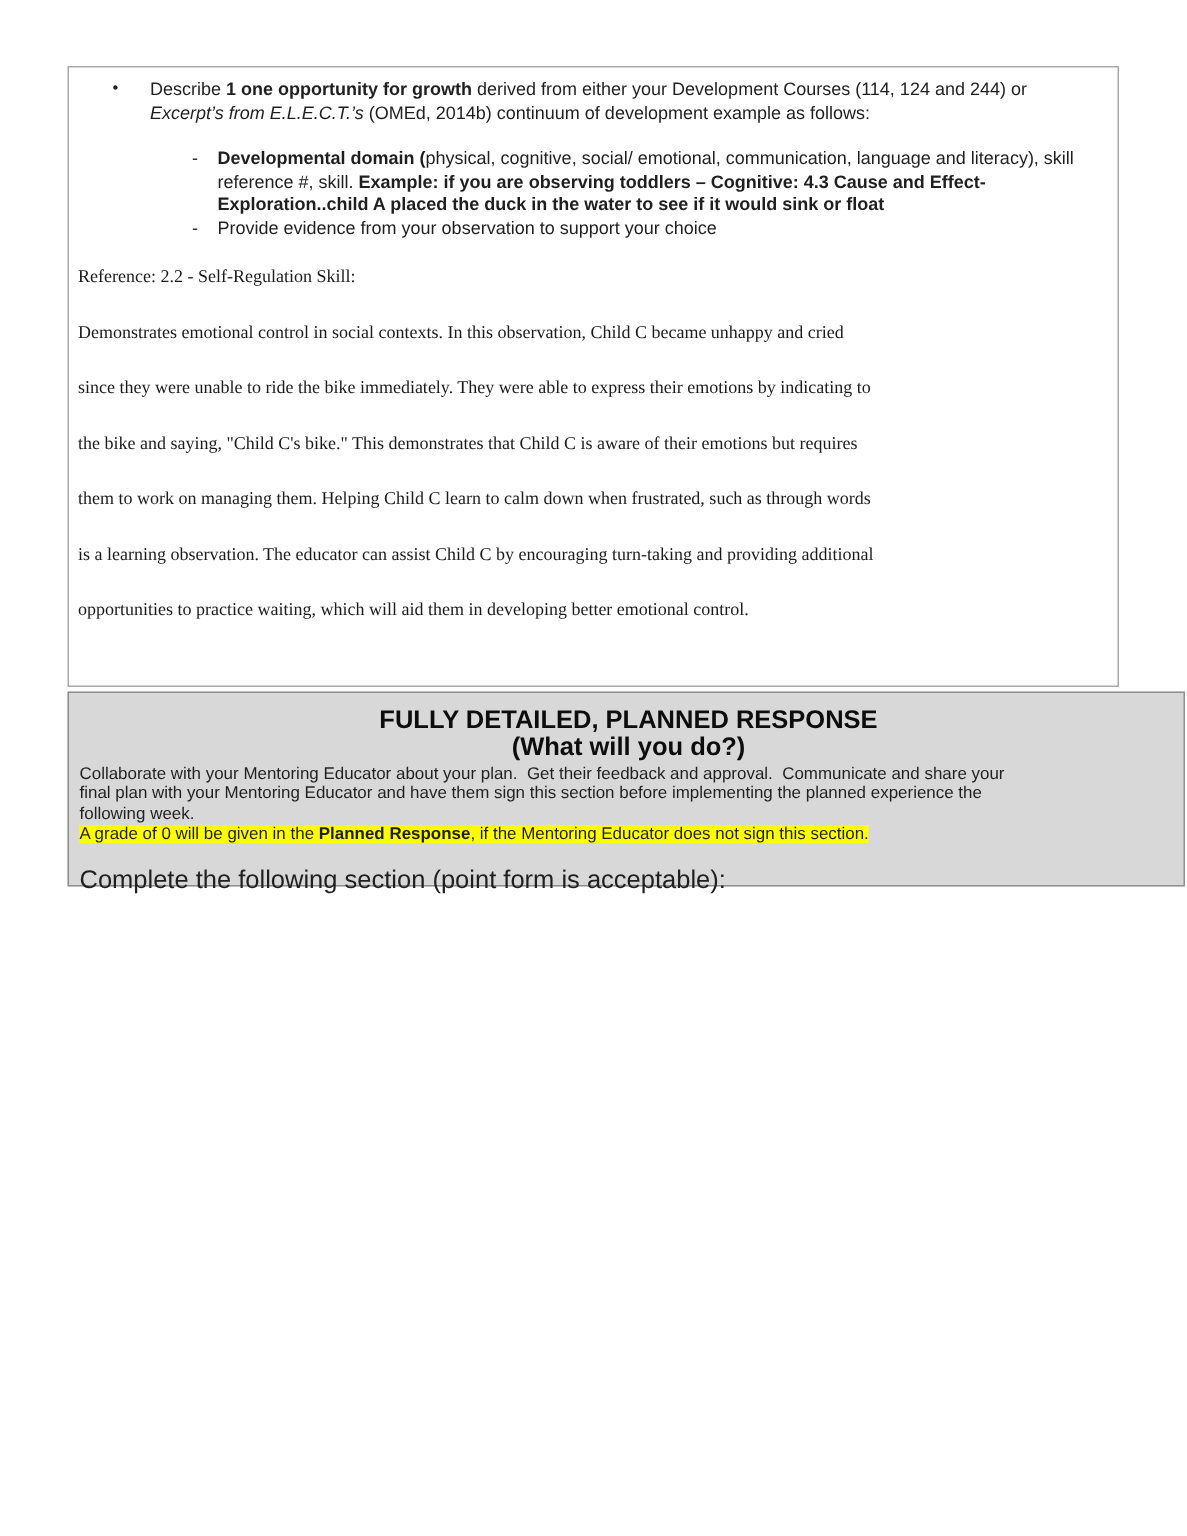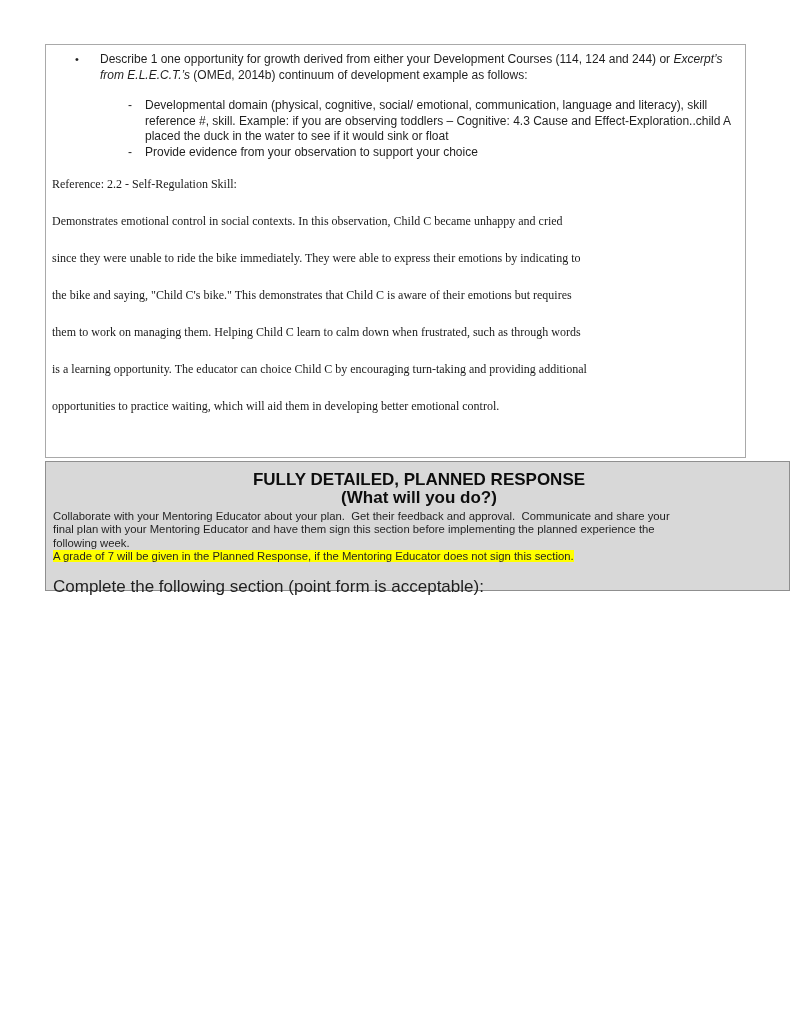--- a/index.html
+++ b/index.html
@@ -28,21 +28,21 @@
     font-size: 12px; line-height: 15.5px;
   }
   .bullet-marker { flex: none; width: 25px; font-size: 11px; }
   .sub-row {
     display: flex;
     margin: 0 4px 0 82px;
     font-size: 12px; line-height: 15.5px;
   }
   .sub-row.first { margin-top: 15px; }
   .sub-marker { flex: none; width: 17px; }
-  .b { font-weight: normal; }
+  .b { font-weight: bold; }
   .i { font-style: italic; text-align: right; }
 
   .reference-block {
     margin: 6px 4px 0 6px;
     font-family: "Liberation Serif", serif;
     font-size: 12px;
     line-height: 37px;
     color: #1a1a1a;
   }
   .ref-line { white-space: pre; }
@@ -105,38 +105,38 @@
       <span class="sub-marker">-</span>
       <div class="sub-text">Provide evidence from your observation to support your choice</div>
     </div>
 
     <div class="reference-block">
       <div class="ref-line">Reference: 2.2 - Self-Regulation Skill:</div>
       <div class="ref-line">Demonstrates emotional control in social contexts. In this observation, Child C became unhappy and cried</div>
       <div class="ref-line">since they were unable to ride the bike immediately. They were able to express their emotions by indicating to</div>
       <div class="ref-line">the bike and saying, "Child C's bike." This demonstrates that Child C is aware of their emotions but requires</div>
       <div class="ref-line">them to work on managing them. Helping Child C learn to calm down when frustrated, such as through words</div>
-      <div class="ref-line">is a learning opportunity. The educator can choice Child C by encouraging turn-taking and providing additional</div>
+      <div class="ref-line">is a learning observation. The educator can assist Child C by encouraging turn-taking and providing additional</div>
       <div class="ref-line">opportunities to practice waiting, which will aid them in developing better emotional control.</div>
     </div>
 
   </div>
 
   <div class="planned-section" style="background-color: rgb(216, 216, 216);">
 
     <div class="pr-title">
       <div>FULLY DETAILED, PLANNED RESPONSE</div>
       <div>(What will you do?)</div>
     </div>
 
     <div class="pr-body">
       <div class="pr-line">Collaborate with your Mentoring Educator about your plan.  Get their feedback and approval.  Communicate and share your</div>
       <div class="pr-line">final plan with your Mentoring Educator and have them sign this section before implementing the planned experience the</div>
       <div class="pr-line">following week.</div>
     </div>
 
-    <div class="pr-warning"><span class="hl" style="background-color: rgb(255, 255, 0);"><span>A grade of 7 will be given in the </span><span class="b">Planned Response</span><span>, if the Mentoring Educator does not sign this section.</span></span></div>
+    <div class="pr-warning"><span class="hl" style="background-color: rgb(255, 255, 0);"><span>A grade of 0 will be given in the </span><span class="b">Planned Response</span><span>, if the Mentoring Educator does not sign this section.</span></span></div>
 
     <div class="pr-footer">Complete the following section (point form is acceptable):</div>
 
   </div>
 
 </div>
 
 </body></html>

